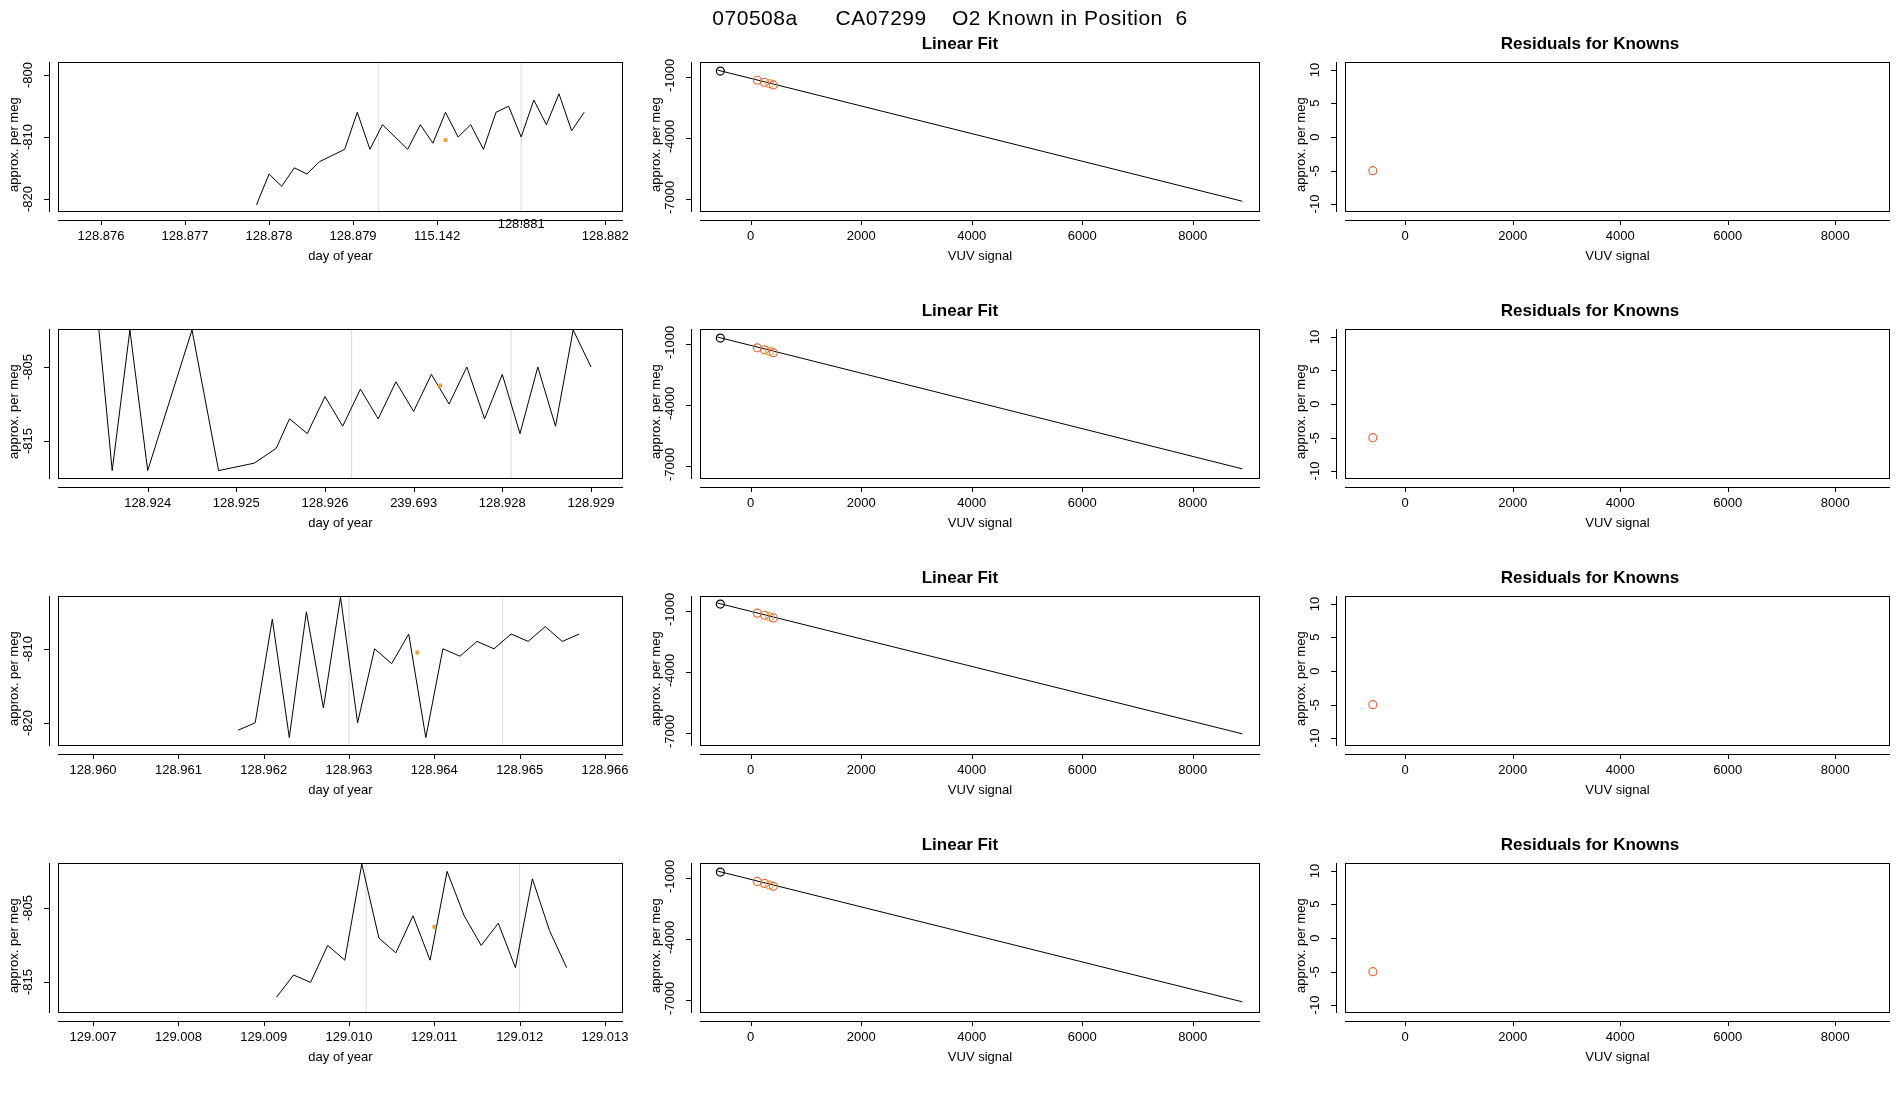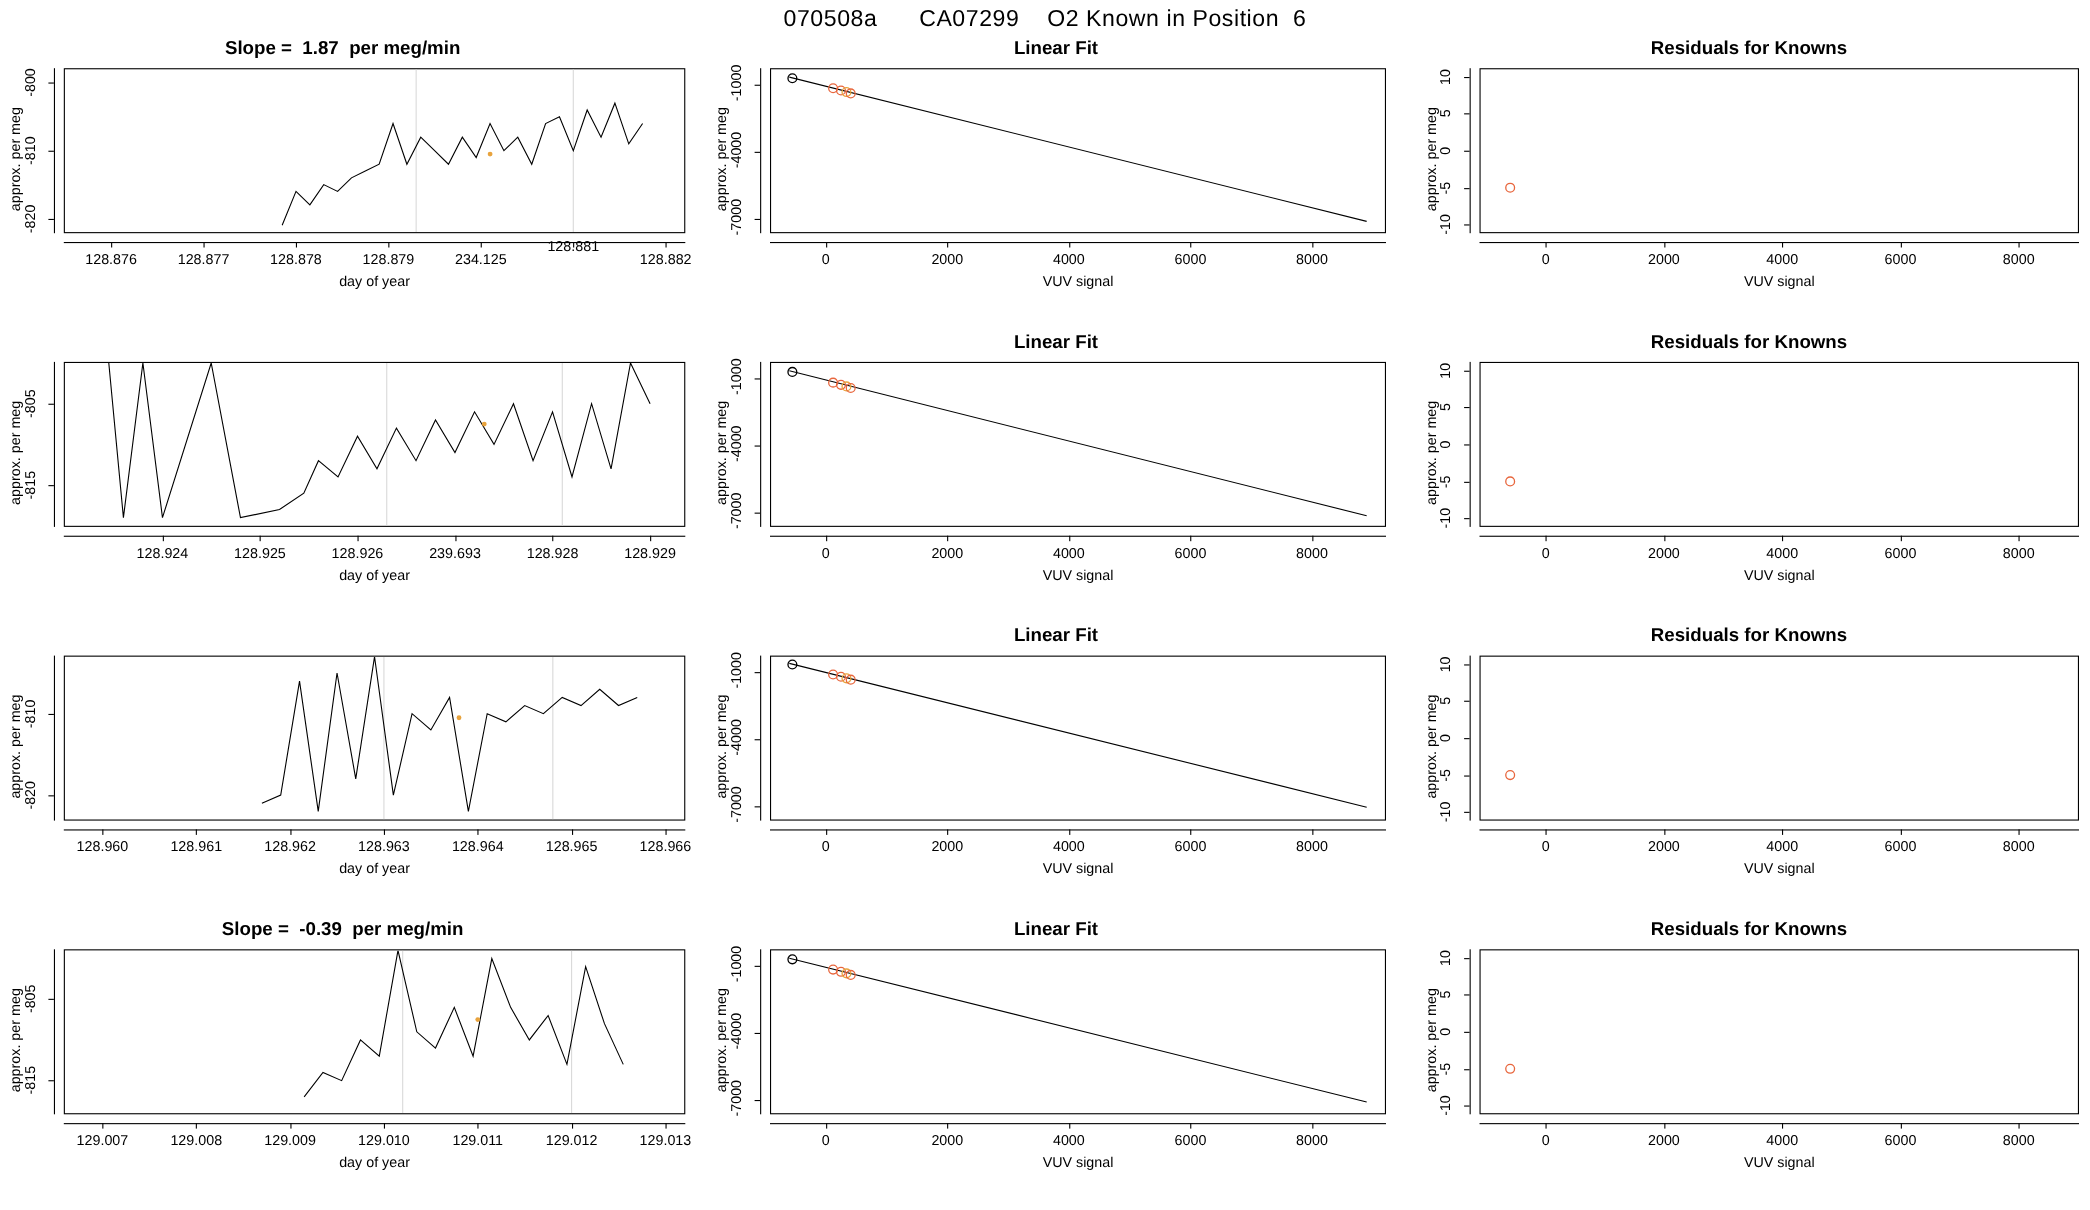--- a/index.html
+++ b/index.html
@@ -108,40 +108,39 @@
   svg { display: block; }
 </style>
 </head>
 <body>
 
 <div id="page-title">070508a      CA07299    O2 Known in Position  6</div>
 
 <div class="grid">
     <div class="row row0">
       <div class="panel panel-ts">
-        <div class="ptitle" style="left: 0px; width: 623px;">Slope =  1.87  per meg/min</div>
         <div class="box box-ts" style="left: 58px; top: 32px; width: 565px; height: 150px;">
           <svg width="563" height="148">
             <line x1="319.3134328357496" x2="319.3134328357496" y1="0" y2="148" stroke="#d9d9d9" stroke-width="1"></line>
             <line x1="462.1641791038716" x2="462.1641791038716" y1="0" y2="148" stroke="#d9d9d9" stroke-width="1"></line>
             <polyline points="197.5,141.8 210.1,111.0 222.7,123.3 235.3,104.8 247.9,111.0 260.5,98.7 273.1,92.5 285.7,86.3 298.3,49.3 310.9,86.3 323.5,61.7 336.1,74.0 348.7,86.3 361.3,61.7 373.9,80.2 386.5,49.3 399.1,74.0 411.7,61.7 424.4,86.3 437.0,49.3 449.6,43.2 462.2,74.0 474.8,37.0 487.4,61.7 500.0,30.8 512.6,67.8 525.2,49.3" fill="none" stroke="#000" stroke-width="1"></polyline>
             <circle cx="386.5373134323724" cy="77.08333333333333" r="2.2" fill="#e8a33d"></circle>
           </svg>
         </div>
         <div class="axis-line" style="left: 58px; top: 190px; width: 565px; height: 1px;"></div>
         <div class="axis-line" style="left: 101.015px; top: 190px; width: 1px; height: 5px;"></div>
         <div class="tick-label" style="left: 101.015px; top: 198px;">128.876</div>
         <div class="axis-line" style="left: 185.045px; top: 190px; width: 1px; height: 5px;"></div>
         <div class="tick-label" style="left: 185.045px; top: 198px;">128.877</div>
         <div class="axis-line" style="left: 269.075px; top: 190px; width: 1px; height: 5px;"></div>
         <div class="tick-label" style="left: 269.075px; top: 198px;">128.878</div>
         <div class="axis-line" style="left: 353.104px; top: 190px; width: 1px; height: 5px;"></div>
         <div class="tick-label" style="left: 353.104px; top: 198px;">128.879</div>
         <div class="axis-line" style="left: 437.134px; top: 190px; width: 1px; height: 5px;"></div>
-        <div class="tick-label" style="left: 437.134px; top: 198px;">234.125</div>
+        <div class="tick-label" style="left: 437.134px; top: 198px;">115.142</div>
         <div class="axis-line" style="left: 521.164px; top: 190px; width: 1px; height: 5px;"></div>
         <div class="tick-label" style="left: 521.164px; top: 186px;">128.881</div>
         <div class="axis-line" style="left: 605.194px; top: 190px; width: 1px; height: 5px;"></div>
         <div class="tick-label" style="left: 605.194px; top: 198px;">128.882</div>
         <div class="axis-line" style="left: 49px; top: 32px; width: 1px; height: 150px;"></div>
         <div class="axis-line" style="left: 44px; top: 168.667px; width: 5px; height: 1px;"></div>
         <div class="ytick-label" style="left: 12px; top: 168.667px; width: 30px; text-align: center;">-820</div>
         <div class="axis-line" style="left: 44px; top: 107px; width: 5px; height: 1px;"></div>
         <div class="ytick-label" style="left: 12px; top: 107px; width: 30px; text-align: center;">-810</div>
         <div class="axis-line" style="left: 44px; top: 45.3333px; width: 5px; height: 1px;"></div>
@@ -406,21 +405,20 @@
         <div class="axis-line" style="left: 51px; top: 73.3636px; width: 5px; height: 1px;"></div>
         <div class="ytick-label" style="left: 19px; top: 73.3636px; width: 30px; text-align: center;">5</div>
         <div class="axis-line" style="left: 51px; top: 39.7273px; width: 5px; height: 1px;"></div>
         <div class="ytick-label" style="left: 19px; top: 39.7273px; width: 30px; text-align: center;">10</div>
         <div class="xlab" style="left: 65px; width: 545px; top: 218px;">VUV signal</div>
         <div class="ylab" style="left: 13px; top: 162px;">approx. per meg</div>
       </div>
     </div>
     <div class="row row3">
       <div class="panel panel-ts">
-        <div class="ptitle" style="left: 0px; width: 623px;">Slope =  -0.39  per meg/min</div>
         <div class="box box-ts" style="left: 58px; top: 32px; width: 565px; height: 150px;">
           <svg width="563" height="148">
             <line x1="307.0909090904683" x2="307.0909090904683" y1="0" y2="148" stroke="#d9d9d9" stroke-width="1"></line>
             <line x1="460.6363636357024" x2="460.6363636357024" y1="0" y2="148" stroke="#d9d9d9" stroke-width="1"></line>
             <polyline points="217.5,133.2 234.6,111.0 251.6,118.4 268.7,81.4 285.8,96.2 302.8,0.0 319.9,74.0 336.9,88.8 354.0,51.8 371.1,96.2 388.1,7.4 405.2,51.8 422.2,81.4 439.3,59.2 456.4,103.6 473.4,14.8 490.5,66.6 507.6,103.6" fill="none" stroke="#000" stroke-width="1"></polyline>
             <circle cx="375.33333333252517" cy="62.900000000000006" r="2.2" fill="#e8a33d"></circle>
           </svg>
         </div>
         <div class="axis-line" style="left: 58px; top: 190px; width: 565px; height: 1px;"></div>
         <div class="axis-line" style="left: 93.1212px; top: 190px; width: 1px; height: 5px;"></div>

